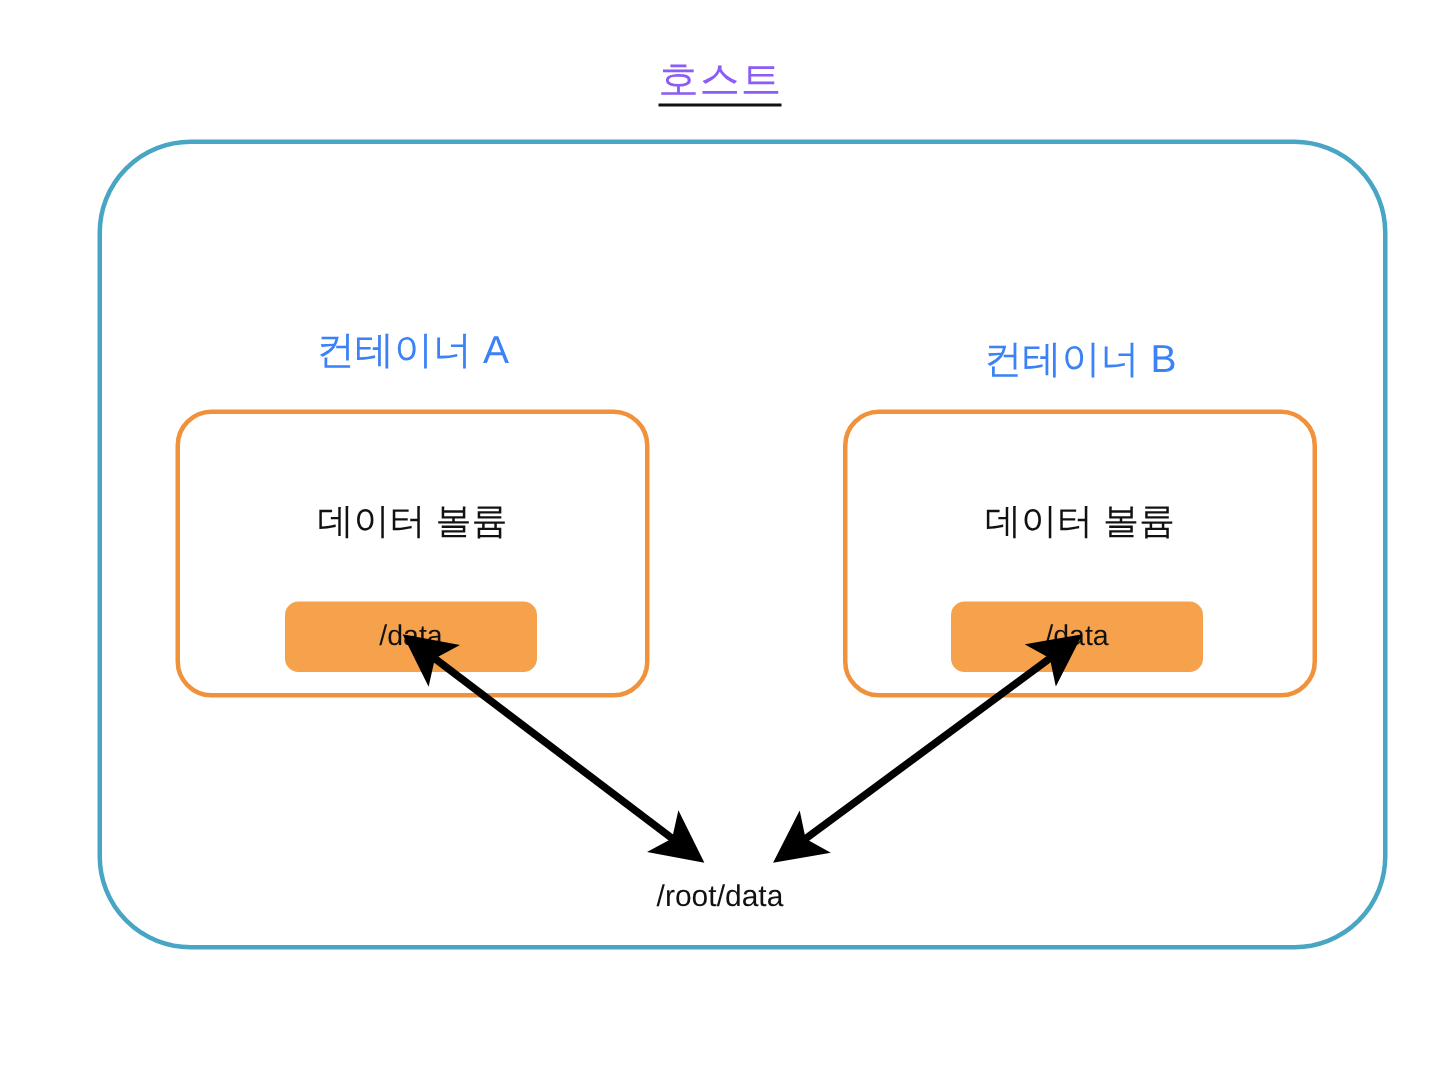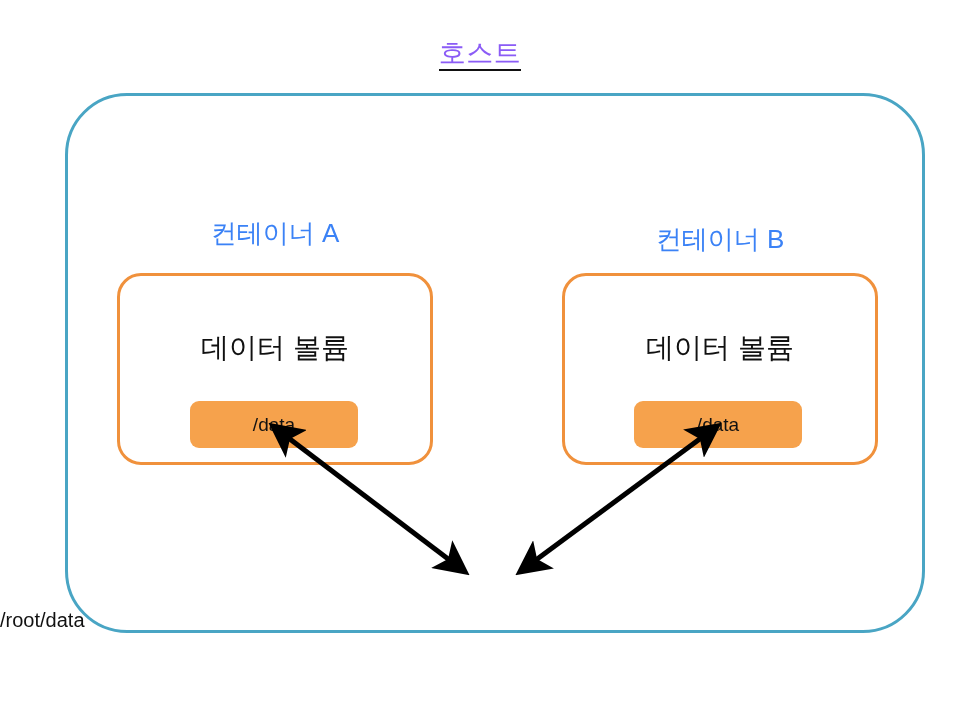--- a/index.html
+++ b/index.html
@@ -75,21 +75,21 @@
     white-space: nowrap;
   }
   .caption-a { left: 117px; top: 217px; }
   .caption-b { left: 562px; top: 201px; margin-top: 22px; }
 
   
   .volume-label {
     position: absolute;
     width: 316px;
     text-align: center;
-    font-size: 28px;
+    font-size: 24px;
     line-height: 26px;
     color: #111111;
     white-space: nowrap;
   }
   .volume-label-a { left: 117px; top: 335px; }
   .volume-label-b { left: 562px; top: 335px; }
 
   
   .data-chip {
     position: absolute;
@@ -115,22 +115,23 @@
     top: 0;
     width: 960px;
     height: 720px;
     pointer-events: none;
   }
 
   
   .host-path-label {
     position: absolute;
     left: 0;
-    top: 607px;
+    top: 585px;
     width: 960px;
+    text-align: center;
     font-size: 20px;
     line-height: 26px;
     color: #111111;
     white-space: nowrap;
   }
 </style>
 </head>
 <body>
 
 <div id="canvas">

